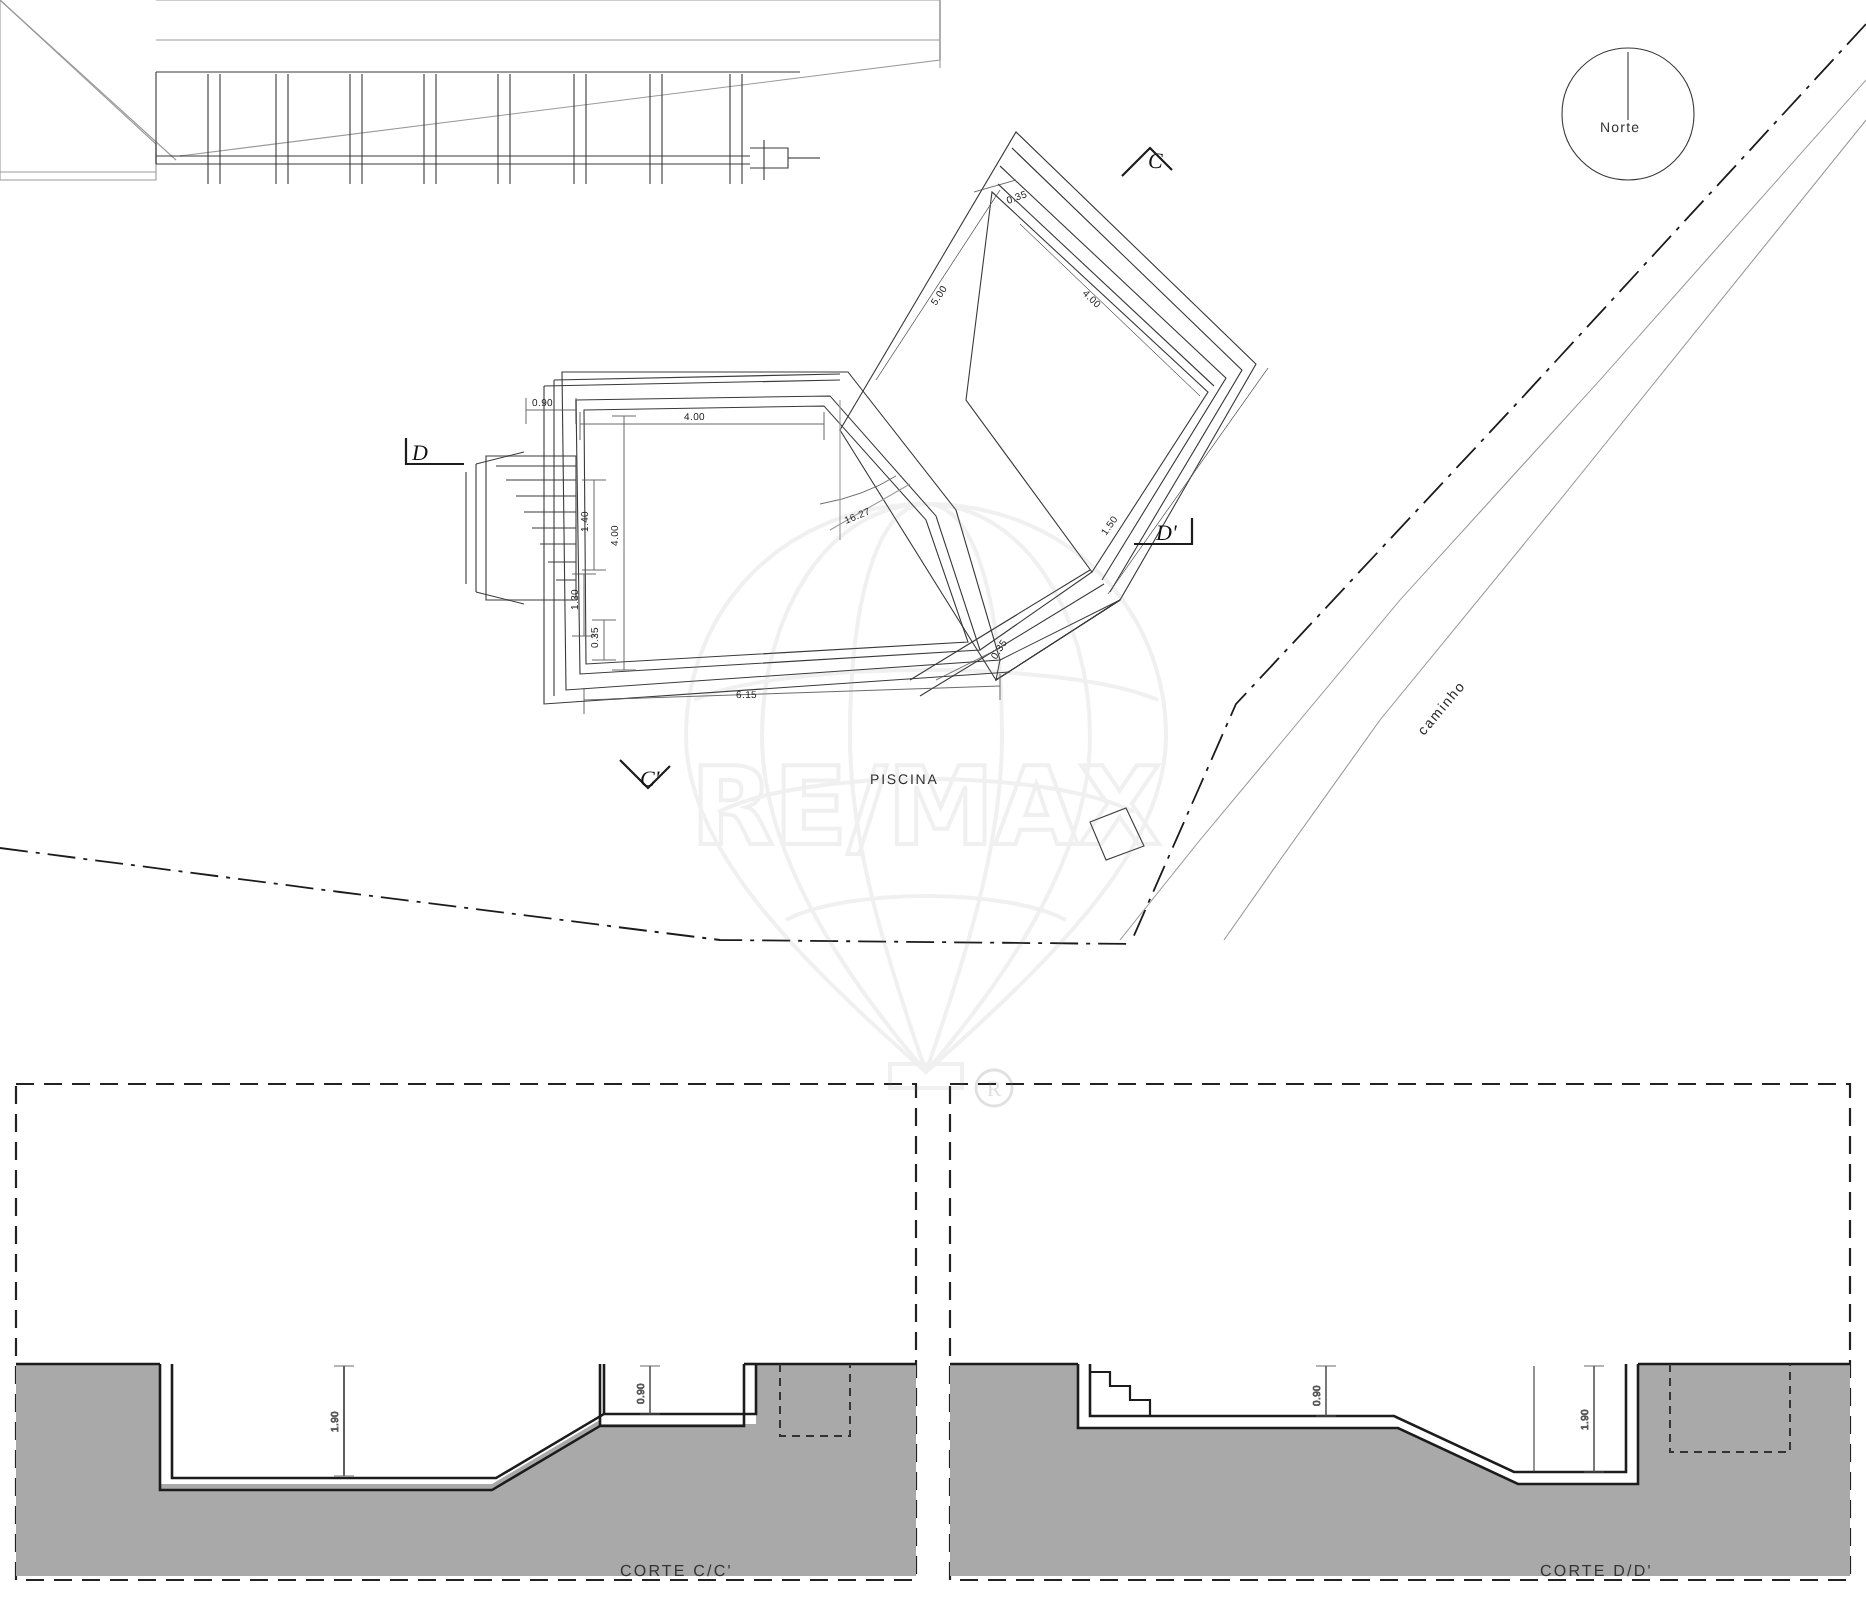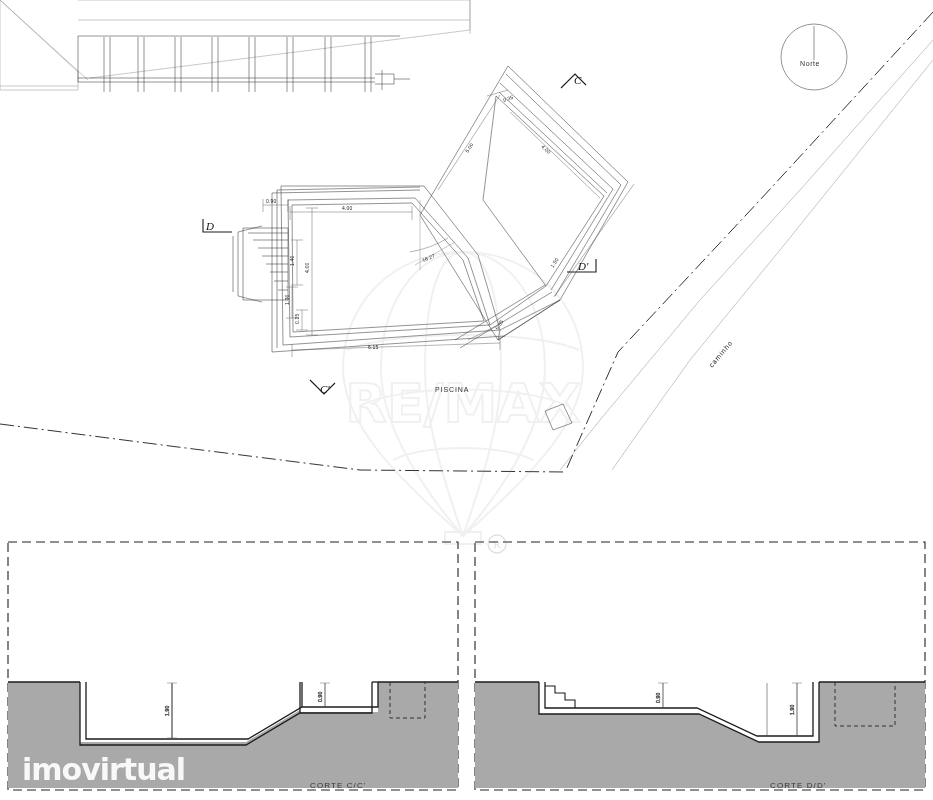--- a/index.html
+++ b/index.html
@@ -275,15 +275,14 @@
       <rect x="112" y="286" width="36" height="12"></rect>
     </g>
     <text x="130" y="176" text-anchor="middle" font-family="DejaVu Sans, sans-serif" font-size="54" font-weight="700" fill="none" stroke="#8a8a8a" stroke-width="2">RE/MAX</text>
   </svg>
 
   <svg class="wm-r" viewBox="0 0 20 20">
     <circle cx="10" cy="10" r="9" fill="none" stroke="#777" stroke-width="1.4"></circle>
     <text x="10" y="14" text-anchor="middle" font-size="11" fill="#777" font-family="Liberation Serif, serif">R</text>
   </svg>
 
-  <div class="wm-imo">imovirtual</div>
 
 </div>
 
 </body></html>

